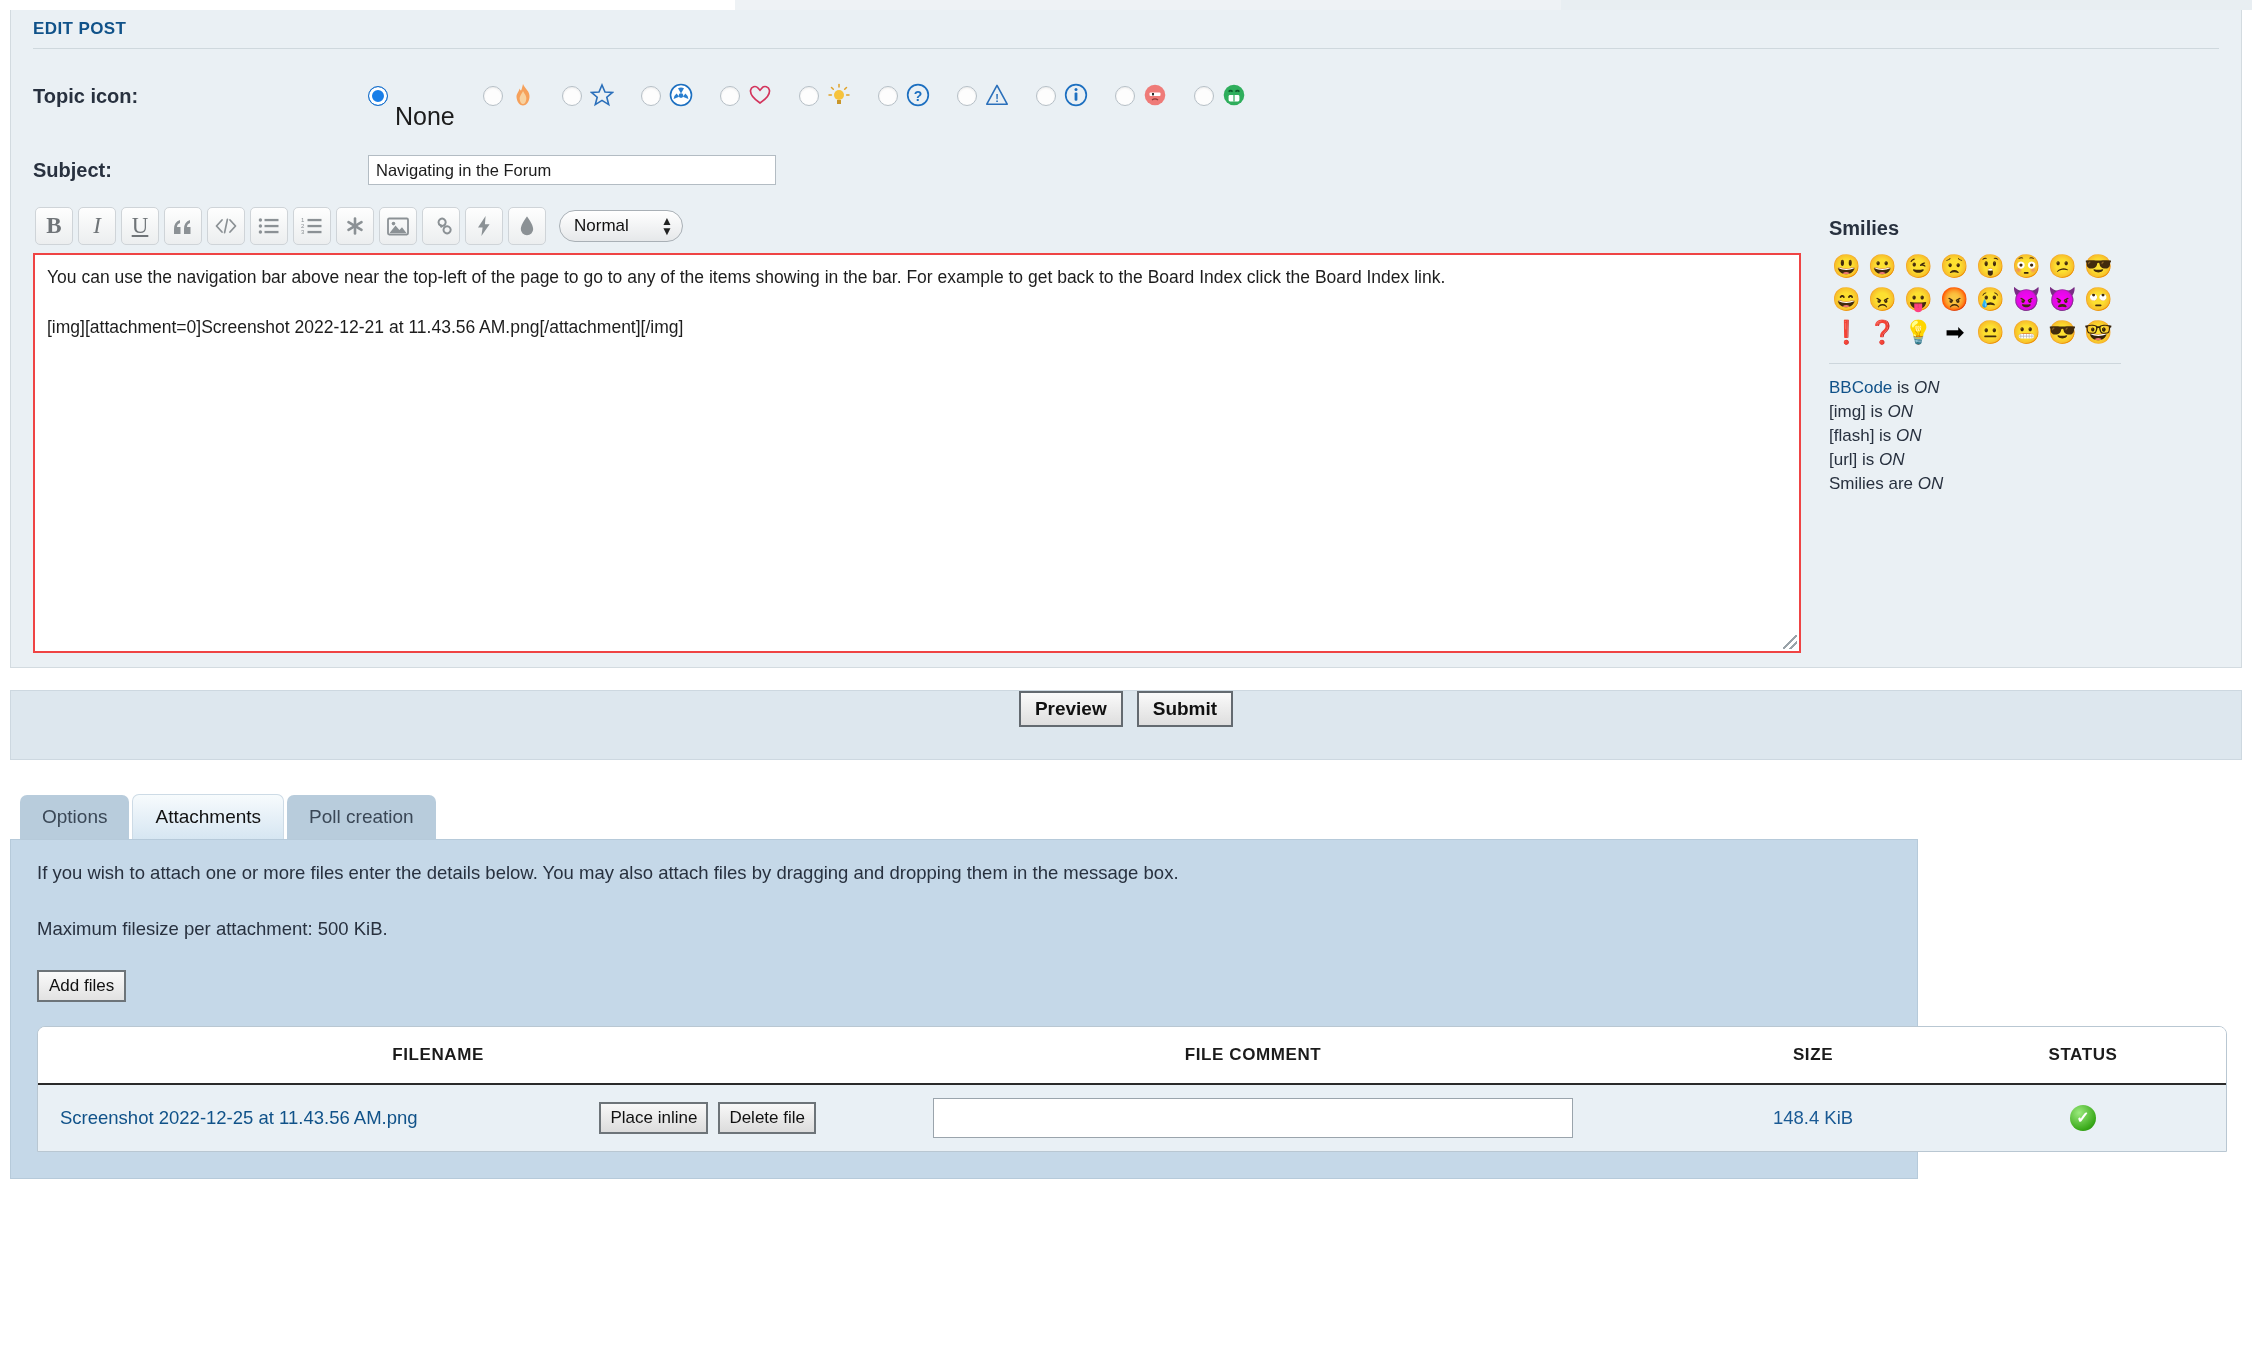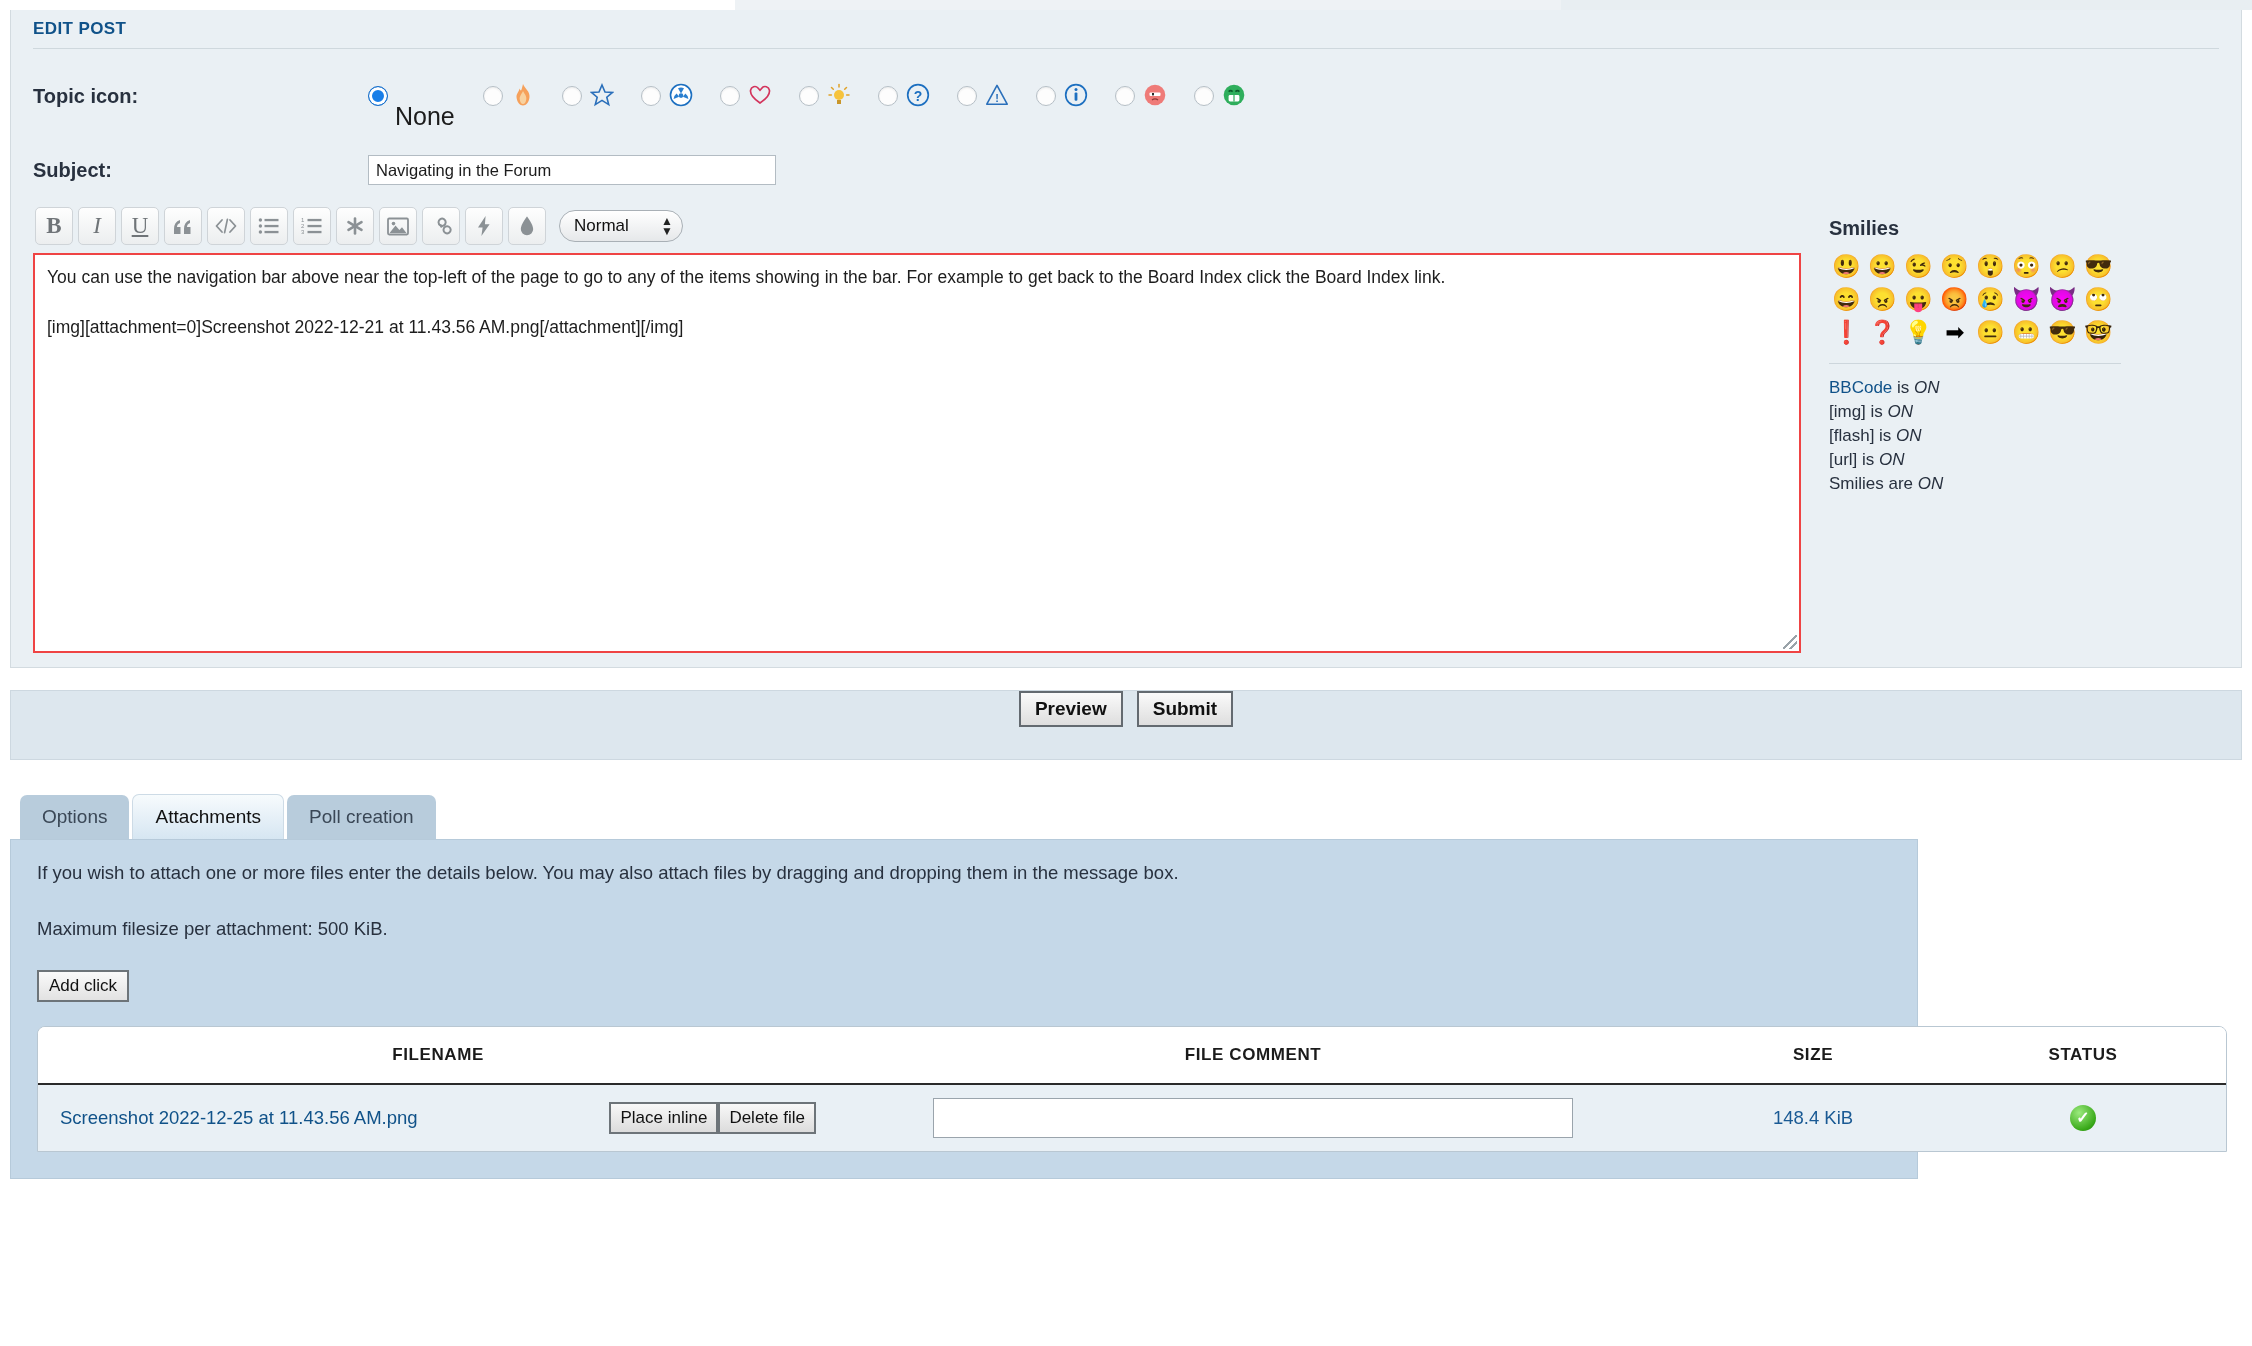--- a/index.html
+++ b/index.html
@@ -162,21 +162,21 @@
   .c-comment { width: 830px; }
   .c-size { width: 290px; }
   .c-status { width: 250px; }
   .ft-rowline { height: 2px; background: #2a2a2a; }
   .ft-row { display: flex; align-items: center; height: 66px; background: #e9f0f5; }
   .ft-row .fname {
     width: 800px; padding-left: 22px; font-size: 18.5px; color: #105289;
     display: flex; align-items: center; justify-content: space-between; padding-right: 22px;
   }
   .fname-link { cursor: pointer; }
-  .fname-btns { display: flex; gap: 0; }
+  .fname-btns { display: flex; gap: 10px; }
   .sbtn {
     border: 2px solid #6d7479; background: linear-gradient(#f8f8f8, #dcdcdc);
     font-size: 17px; color: #111; padding: 4px 9px; cursor: pointer;
     font-family: "Liberation Sans", sans-serif;
   }
   .ft-row .ccomment { width: 830px; display: flex; justify-content: center; }
   .comment-input {
     width: 640px; height: 40px; border: 1px solid #9aa4ac; background: #fff;
     position: relative; font-family: "Liberation Sans", sans-serif; font-size: 16px;
     padding: 4px 8px; outline: none; resize: none;
@@ -490,21 +490,21 @@
 
 <div class="tabs">
   <div class="tab inactive">Options</div>
   <div class="tab active">Attachments</div>
   <div class="tab inactive">Poll creation</div>
 </div>
 
 <div class="attach-panel">
   <div class="attach-text">If you wish to attach one or more files enter the details below. You may also attach files by dragging and dropping them in the message box.</div>
   <div class="attach-text2">Maximum filesize per attachment: 500 KiB.</div>
-  <button class="addfiles">Add click</button>
+  <button class="addfiles">Add files</button>
 
   <div class="filetable">
     <div class="ft-head">
       <div class="c-name">FILENAME</div>
       <div class="c-comment">FILE COMMENT</div>
       <div class="c-size">SIZE</div>
       <div class="c-status">STATUS</div>
     </div>
     <div class="ft-rowline"></div>
     <div class="ft-row">

